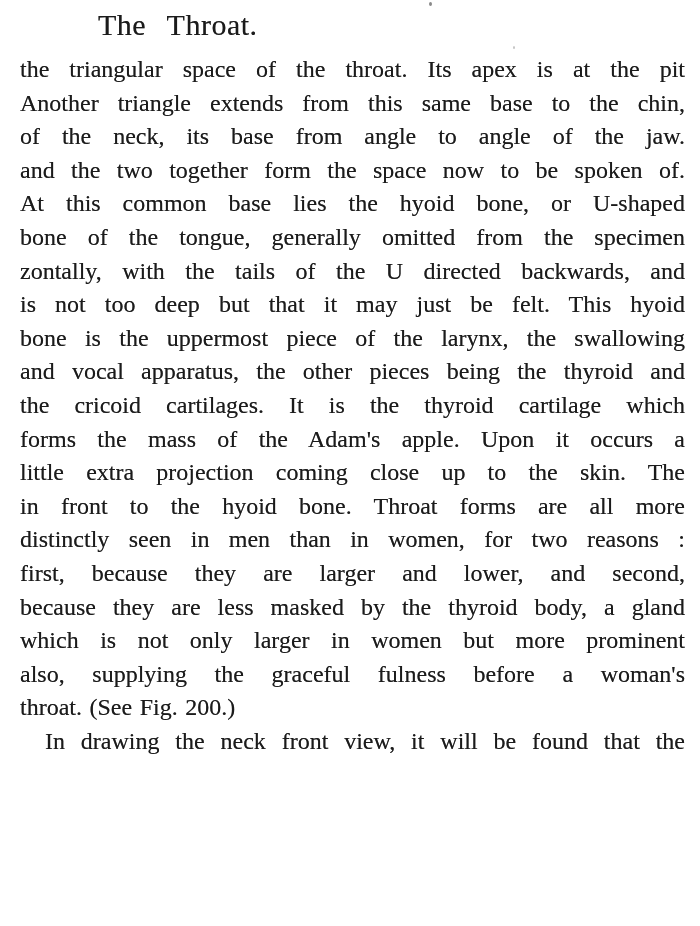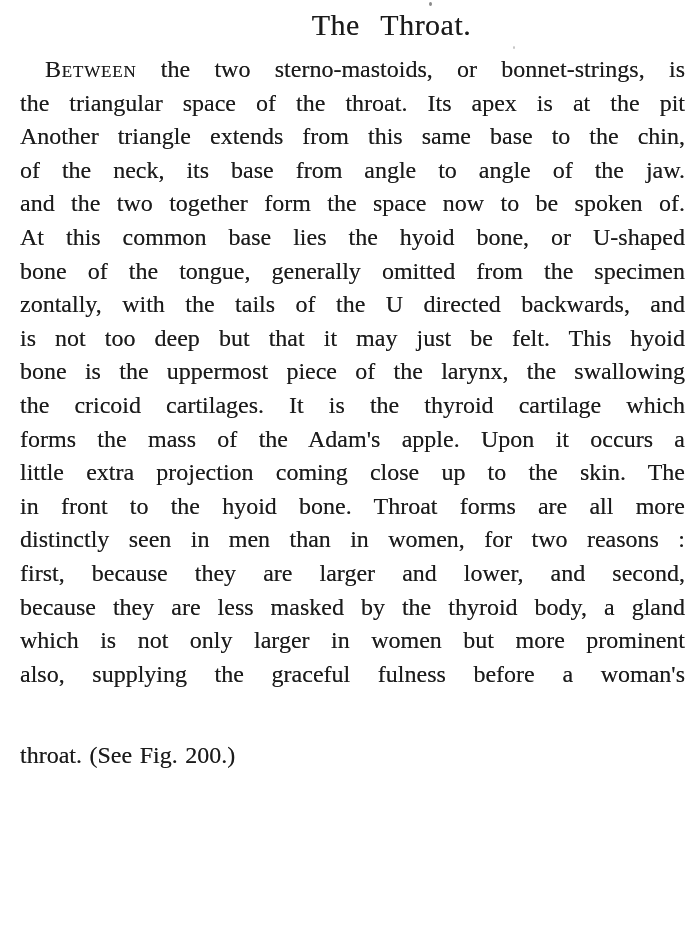--- a/index.html
+++ b/index.html
@@ -17,21 +17,21 @@
   }
   .page {
     box-sizing: border-box;
     width: 700px;
     height: 926px;
     padding: 6px 15px 0 20px;
   }
   .title {
     font-size: 30px;
     line-height: 38px;
-    text-align: center;
+    text-align: left;
     word-spacing: 13px;
     letter-spacing: 0.5px;
     padding-left: 78px; 
     text-shadow: 0 0 0.5px rgba(0,0,0,0.55);
   }
   .textblock {
     margin-top: 9px;
   }
   .paragraph { margin: 0; }
   .line {
@@ -40,60 +40,60 @@
     text-align: justify;
     text-align-last: justify;
     word-spacing: 1.5px;
     text-shadow: 0 0 0.5px rgba(0,0,0,0.55);
     white-space: nowrap;
     overflow: visible;
   }
   .line.noj {
     text-align: center;
     text-align-last: left;
-    margin-top: 48px;
   }
   .line.indent { text-indent: 25px; }
   .run { }
   .run.i { }
   .run.sc { font-variant: small-caps; letter-spacing: 0.8px; }
   .speck {
     position: absolute;
     background: #8a8a8a;
     border-radius: 50%;
   }
   .speck.s1 { left: 429px; top: 2px; width: 3px; height: 4px; }
   .speck.s2 { left: 513px; top: 46px; width: 2px; height: 3px; opacity: .5; }
 </style>
 </head>
 <body>
 
 <div class="page">
   <div class="title">The  Throat.</div>
   <div class="textblock" id="text-block">
       <div class="paragraph">
-        <div class="line indent"><span class="run sc">Between</span><span class="run"> the two sterno-mastoids, or bonnet-strings, is</span></div>
         <div class="line"><span class="run">the triangular space of the throat.  Its apex is at the pit</span></div>
         <div class="line"><span class="run">Another triangle extends from this same base to the chin,</span></div>
         <div class="line"><span class="run">of the neck, its base from angle to angle of the jaw.</span></div>
         <div class="line"><span class="run">and the two together form the space now to be spoken of.</span></div>
         <div class="line"><span class="run">At this common base lies the </span><span class="run i">hyoid</span><span class="run"> bone, or </span><span class="run i">U-shaped</span></div>
         <div class="line"><span class="run">bone of the tongue, generally omitted from the specimen</span></div>
         <div class="line"><span class="run">zontally, with the tails of the U directed backwards, and</span></div>
         <div class="line"><span class="run">is not too deep but that it may just be felt.  This hyoid</span></div>
         <div class="line"><span class="run">bone is the uppermost piece of the larynx, the swallowing</span></div>
+        <div class="line"><span class="run">and vocal apparatus, the other pieces being the thyroid and</span></div>
         <div class="line"><span class="run">the cricoid cartilages.  It is the thyroid cartilage which</span></div>
         <div class="line"><span class="run">forms the mass of the Adam's apple.  Upon it occurs a</span></div>
         <div class="line"><span class="run">little extra projection coming close up to the skin.  The</span></div>
         <div class="line"><span class="run">in front to the hyoid bone.  Throat forms are all more</span></div>
         <div class="line"><span class="run">distinctly seen in men than in women, for two reasons :</span></div>
         <div class="line"><span class="run">first, because they are larger and lower, and second,</span></div>
         <div class="line"><span class="run">because they are less masked by the </span><span class="run i">thyroid body</span><span class="run">, a gland</span></div>
         <div class="line"><span class="run">which is not only larger in women but more prominent</span></div>
         <div class="line"><span class="run">also, supplying the graceful fulness before a woman's</span></div>
         <div class="line noj"><span class="run">throat.   (See Fig. 200.)</span></div>
       </div>
       <div class="paragraph">
+        <div class="line indent"><span class="run">In drawing the neck front view, it will be found that the</span></div>
       </div>
     </div>
   <div class="speck s1"></div>
   <div class="speck s2"></div>
 </div>
 
 </body></html>

